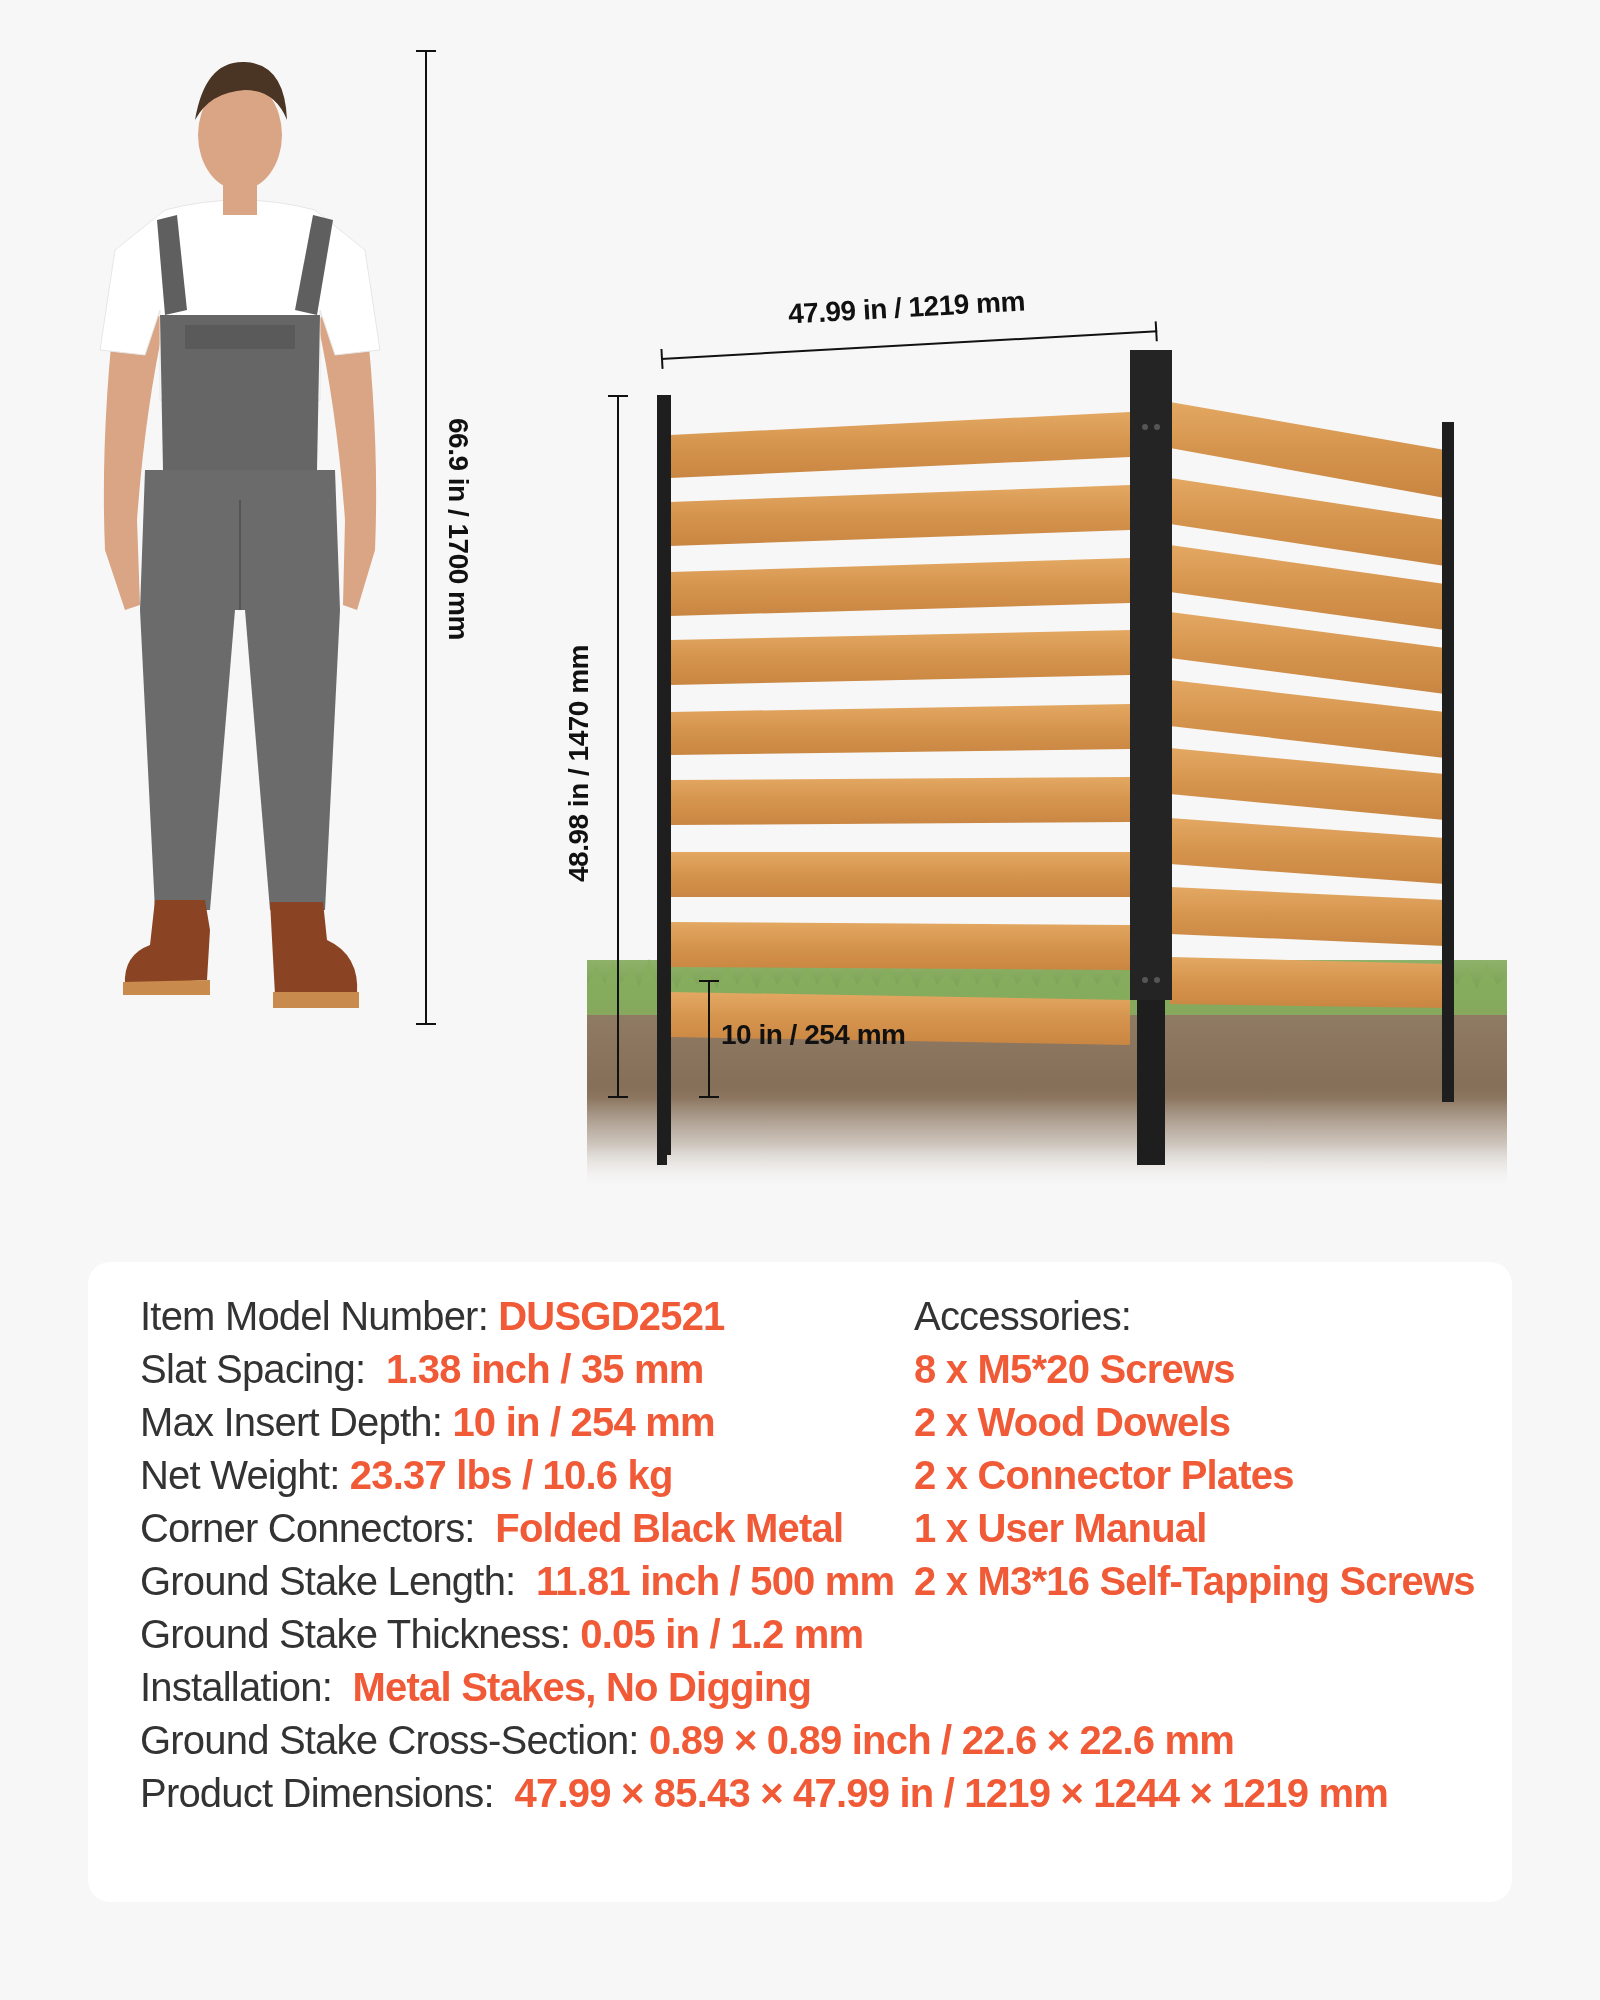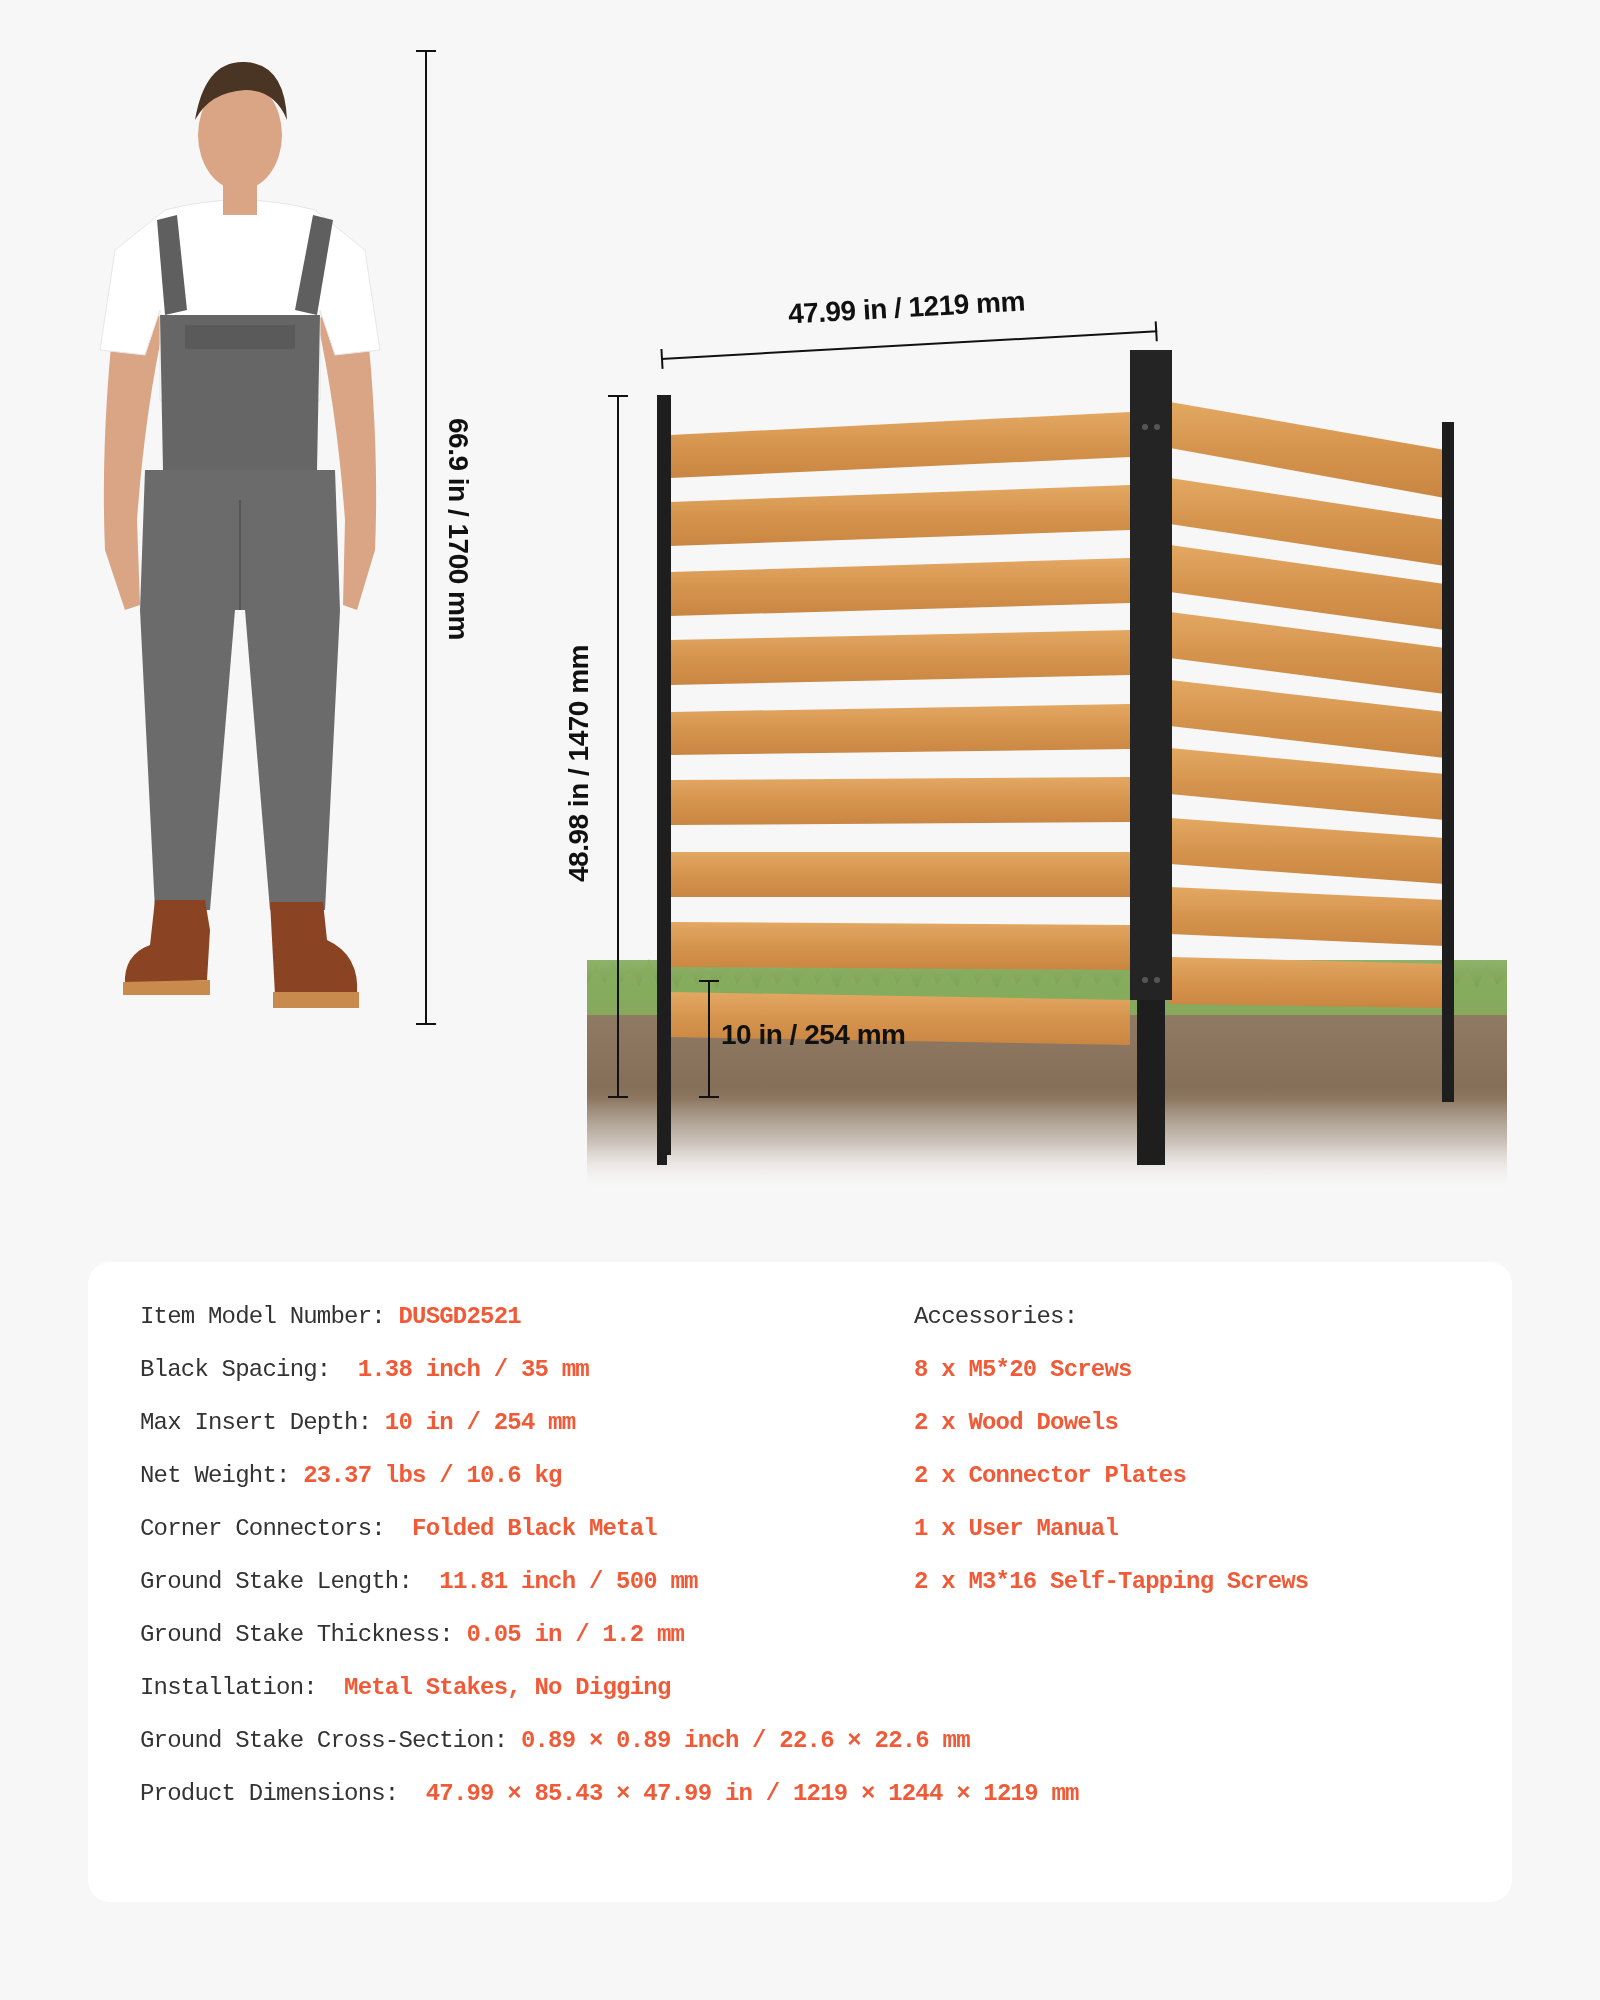--- a/index.html
+++ b/index.html
@@ -35,21 +35,21 @@
   .grass { position: absolute; left: 587px; top: 955px; width: 920px; height: 60px; }
 
   
   .fence { position: absolute; left: 640px; top: 340px; width: 880px; height: 830px; }
   .fence svg { width: 100%; height: 100%; display: block; }
 
   
   .card { position: absolute; left: 88px; top: 1262px; width: 1424px; height: 640px; background: #ffffff; border-radius: 22px; }
   .col-left { position: absolute; left: 52px; top: 28px; }
   .col-right { position: absolute; left: 826px; top: 28px; }
-  .row { height: 53px; line-height: 53px; font-size: 24px; white-space: nowrap; letter-spacing: -0.8px; font-family: Liberation Mono, monospace; }
+  .row { height: 53px; line-height: 53px; font-size: 40px; white-space: nowrap; letter-spacing: -0.8px; }
   .lbl { color: #333; font-weight: 400; }
   .val { color: #f15a37; font-weight: 700; }
 </style>
 </head>
 <body>
 
 <div class="stage">
 
   <div class="person">
     <svg viewBox="0 0 290 975" xmlns="http://www.w3.org/2000/svg">
@@ -138,21 +138,21 @@
   <div class="dim-v" style="left:617px; top:395px; height:703px;"></div>
   <div class="dim-label rot-ccw" style="left:563px; top:882px;">48.98 in / 1470 mm</div>
 
   <div class="dim-v" style="left:708px; top:980px; height:118px;"></div>
   <div class="dim-label" style="left:721px; top:1019px;">10 in / 254 mm</div>
 </div>
 
 <div class="card">
   <div class="col-left">
     <div class="row"><span class="lbl">Item Model Number:</span> <span class="val">DUSGD2521</span></div>
-    <div class="row"><span class="lbl">Black Spacing:</span>&nbsp; <span class="val">1.38 inch / 35 mm</span></div>
+    <div class="row"><span class="lbl">Slat Spacing:</span>&nbsp; <span class="val">1.38 inch / 35 mm</span></div>
     <div class="row"><span class="lbl">Max Insert Depth:</span> <span class="val">10 in / 254 mm</span></div>
     <div class="row"><span class="lbl">Net Weight:</span> <span class="val">23.37 lbs / 10.6 kg</span></div>
     <div class="row"><span class="lbl">Corner Connectors:</span>&nbsp; <span class="val">Folded Black Metal</span></div>
     <div class="row"><span class="lbl">Ground Stake Length:</span>&nbsp; <span class="val">11.81 inch / 500 mm</span></div>
     <div class="row"><span class="lbl">Ground Stake Thickness:</span> <span class="val">0.05 in / 1.2 mm</span></div>
     <div class="row"><span class="lbl">Installation:</span>&nbsp; <span class="val">Metal Stakes, No Digging</span></div>
     <div class="row"><span class="lbl">Ground Stake Cross-Section:</span> <span class="val">0.89 × 0.89 inch / 22.6 × 22.6 mm</span></div>
     <div class="row"><span class="lbl">Product Dimensions:</span>&nbsp; <span class="val">47.99 × 85.43 × 47.99 in / 1219 × 1244 × 1219 mm</span></div>
   </div>
 

